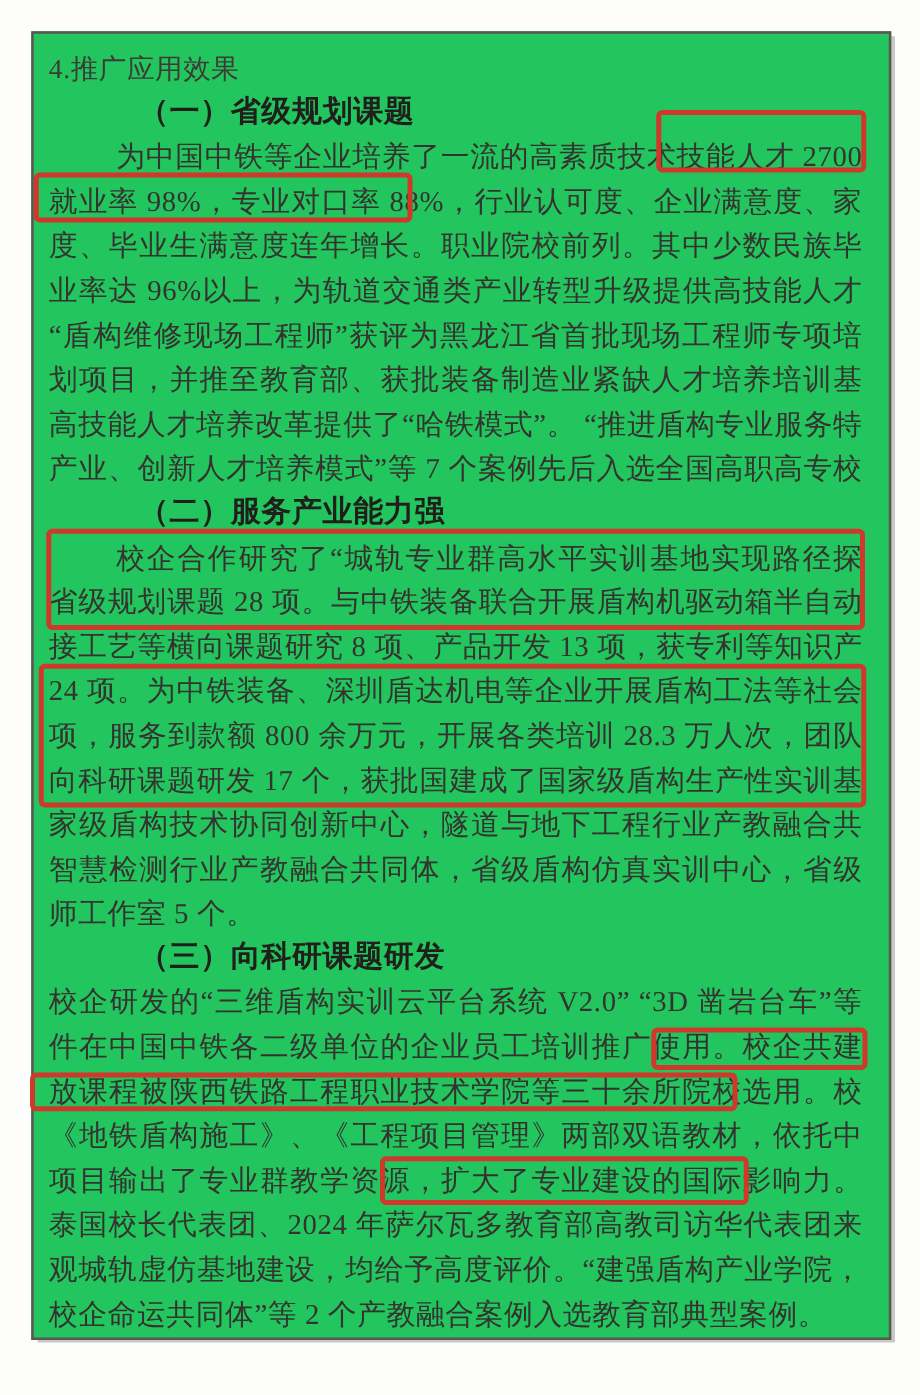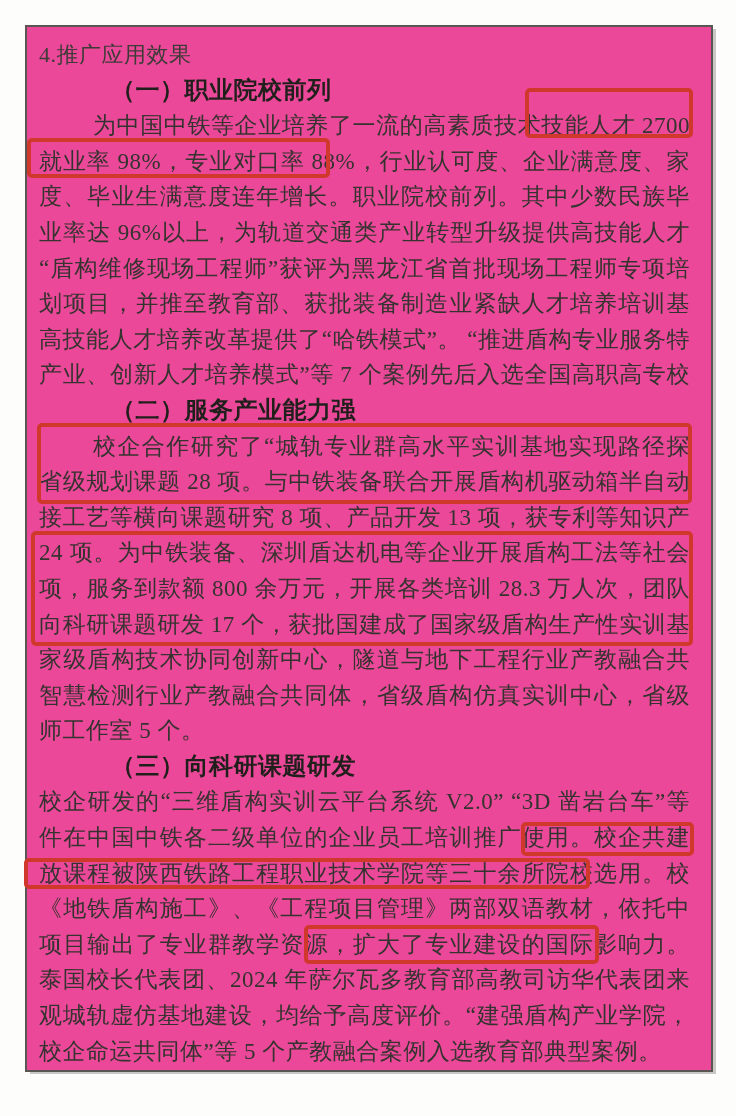--- a/index.html
+++ b/index.html
@@ -17,21 +17,21 @@
     height: 1116px;
     background: #fdfdfc;
   }
   .page-frame {
     position: absolute;
     left: 25px;
     top: 25px;
     width: 684px;
     height: 1043px;
     border: 2px solid #5a5752;
-    background: #ec4899;
+    background: #22c55e;
     box-shadow: 4px 3px 0 -1px #cac8c4;
   }
   .text-flow {
     position: absolute;
     left: 0; top: 0; right: 0; bottom: 0;
     padding: 10px 21px 0 12px;
     color: #33312d;
   }
   .line {
     height: 35.6px;
@@ -74,21 +74,21 @@
     background: transparent;
   }
 </style>
 </head>
 <body>
 
 <div class="screenshot-root">
   <div class="page-frame">
     <div class="text-flow">
         <div class="line title">4.推广应用效果</div>
-        <div class="line heading">（一）职业院校前列</div>
+        <div class="line heading">（一）省级规划课题</div>
         <div class="line body-first fill">为中国中铁等企业培养了一流的高素质技术技能人才 2700 余人，</div>
         <div class="line body fill">就业率 98%，专业对口率 88%，行业认可度、企业满意度、家长满意</div>
         <div class="line body fill">度、毕业生满意度连年增长。职业院校前列。其中少数民族毕业生就</div>
         <div class="line body fill">业率达 96%以上，为轨道交通类产业转型升级提供高技能人才支撑。</div>
         <div class="line body fill">“盾构维修现场工程师”获评为黑龙江省首批现场工程师专项培训计</div>
         <div class="line body fill">划项目，并推至教育部、获批装备制造业紧缺人才培养培训基地，为</div>
         <div class="line body fill">高技能人才培养改革提供了“哈铁模式”。 “推进盾构专业服务特色</div>
         <div class="line body fill">产业、创新人才培养模式”等 7 个案例先后入选全国高职高专校联会。</div>
         <div class="line heading">（二）服务产业能力强</div>
         <div class="line body-first fill">校企合作研究了“城轨专业群高水平实训基地实现路径探究”等</div>
@@ -101,21 +101,21 @@
         <div class="line body fill">智慧检测行业产教融合共同体，省级盾构仿真实训中心，省级技能大</div>
         <div class="line body">师工作室 5 个。</div>
         <div class="line heading">（三）向科研课题研发</div>
         <div class="line body fill">校企研发的“三维盾构实训云平台系统 V2.0” “3D 凿岩台车”等软硬</div>
         <div class="line body fill">件在中国中铁各二级单位的企业员工培训推广使用。校企共建在线开</div>
         <div class="line body fill">放课程被陕西铁路工程职业技术学院等三十余所院校选用。校企共编</div>
         <div class="line body fill">《地铁盾构施工》、《工程项目管理》两部双语教材，依托中铁海外</div>
         <div class="line body fill">项目输出了专业群教学资源，扩大了专业建设的国际影响力。2023 年</div>
         <div class="line body fill">泰国校长代表团、2024 年萨尔瓦多教育部高教司访华代表团来我校参</div>
         <div class="line body fill">观城轨虚仿基地建设，均给予高度评价。“建强盾构产业学院，打造</div>
-        <div class="line body">校企命运共同体”等 5 个产教融合案例入选教育部典型案例。</div>
+        <div class="line body">校企命运共同体”等 2 个产教融合案例入选教育部典型案例。</div>
       </div>
     <div class="highlight-overlay">
         <div class="highlight-box" style="left: 498px; top: 61px; width: 168px; height: 50px; border-color: rgb(207, 56, 42);"></div>
         <div class="highlight-box" style="left: 0px; top: 111px; width: 303px; height: 40px; border-color: rgb(207, 56, 42);"></div>
         <div class="highlight-box" style="left: 10px; top: 396px; width: 655px; height: 81px; border-color: rgb(207, 56, 42);"></div>
         <div class="highlight-box" style="left: 4px; top: 504px; width: 662px; height: 115px; border-color: rgb(207, 56, 42);"></div>
         <div class="highlight-box" style="left: 494px; top: 795px; width: 173px; height: 34px; border-color: rgb(207, 56, 42);"></div>
         <div class="highlight-box" style="left: -3px; top: 831px; width: 566px; height: 31px; border-color: rgb(207, 56, 42);"></div>
         <div class="highlight-box" style="left: 277px; top: 898px; width: 295px; height: 39px; border-color: rgb(207, 56, 42);"></div>
       </div>

